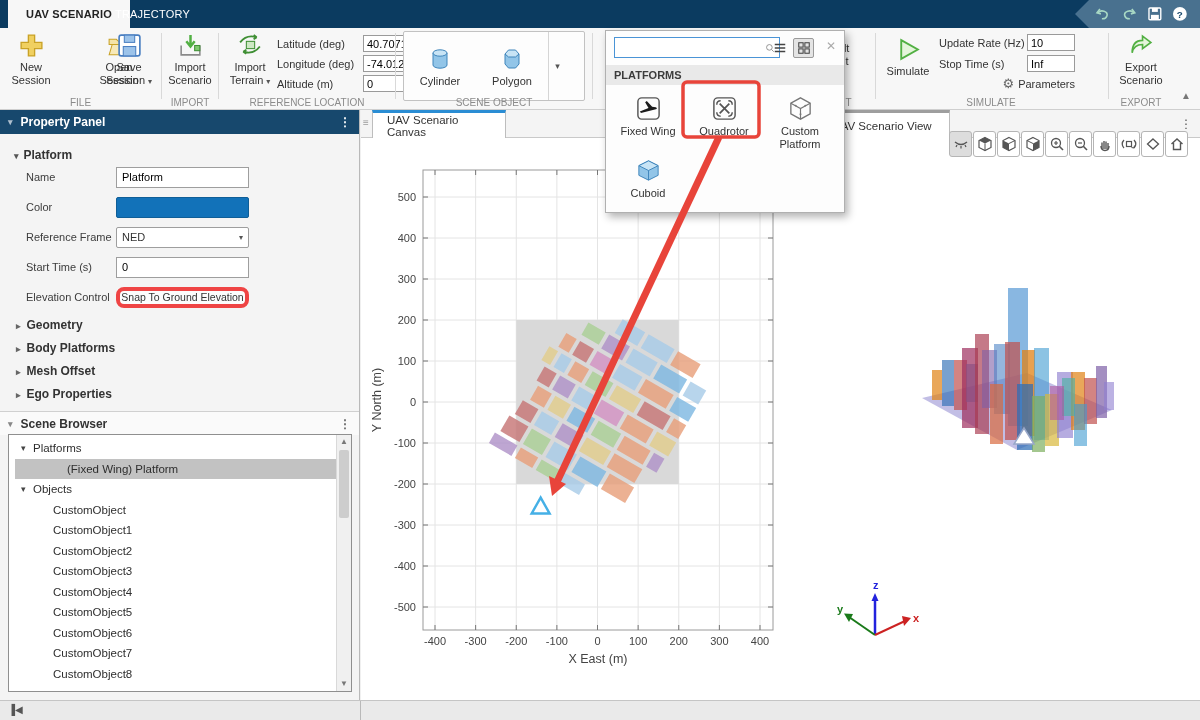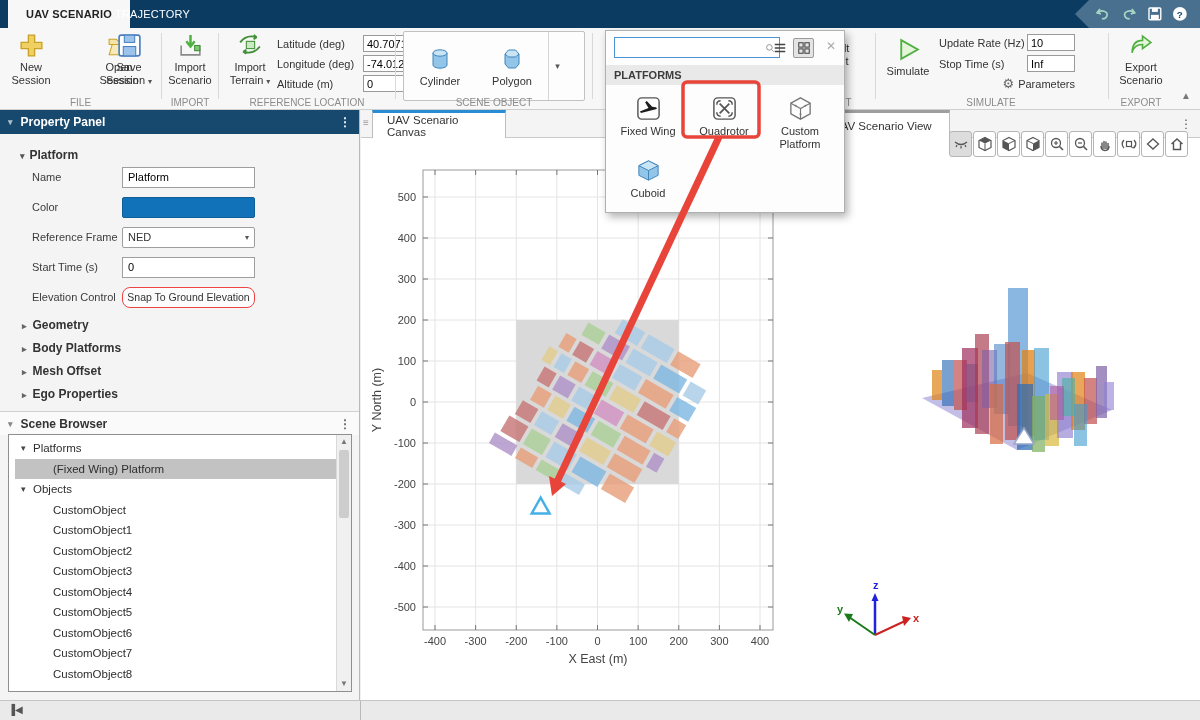--- a/index.html
+++ b/index.html
@@ -34,30 +34,30 @@
   .gitem svg { width:28px; height:28px; margin-bottom:2px; }
   #gallery-caret { width:18px; border-left:1px solid #d5d5d5; display:flex; align-items:center; justify-content:center; color:#555; font-size:9px; }
   #ribbon-collapse { position:absolute; right:6px; bottom:6px; width:16px; height:12px; color:#777; font-size:10px; text-align:center; line-height:10px; }
 
   
   #leftpanel { position:absolute; left:0; top:110px; width:360px; height:590px; background:#f4f4f4; border-right:1px solid #b9b9b9; }
   .phead { height:24px; display:flex; align-items:center; padding:0 8px; }
   .phead.focus { background:#17486d; color:#fff; font-weight:bold; }
   .phead .tri { margin-right:8px; font-size:9px; }
   .phead .dots { margin-left:auto; font-size:12px; }
-  #prop-body { padding:8px 0 0 10px; }
+  #prop-body { padding:8px 0 0 4px; }
   .grouphdr { font-weight:bold; font-size:12px; color:#333; margin:6px 0 4px 10px; }
   .grouphdr .tri { color:#555; font-size:9px; margin-right:5px; }
   .prow { display:flex; align-items:center; margin:0 0 8px 22px; height:22px; }
   .prow > label { flex:0 0 90px; font-size:11px; color:#3c3c3c; }
   .pinput { width:133px; height:21px; border:1px solid #9e9e9e; background:#fff; font-size:11px; padding:0 5px; font-family:"Liberation Sans",sans-serif; }
   #color-swatch { width:133px; height:21px; border:1px solid #0f5e97; border-radius:2px; cursor:pointer; }
   #refframe { width:133px; height:21px; border:1px solid #9e9e9e; background:#fff; border-radius:2px; display:flex; align-items:center; padding:0 5px; font-size:11px; }
   #refframe .caret { margin-left:auto; }
-  #elevbtn { width:133px; height:21px; border:1px solid #ef4444; background:#fcfcfc; border-radius:8px; font-size:10.5px; display:flex; align-items:center; justify-content:center; white-space:nowrap; }
+  #elevbtn { width:133px; height:21px; border:4px solid #ef4444; background:#fcfcfc; border-radius:8px; font-size:10.5px; display:flex; align-items:center; justify-content:center; white-space:nowrap; }
   .collapsed-sec { font-weight:bold; font-size:12px; color:#333; margin:0 0 9px 12px; }
   .collapsed-sec .tri { color:#666; font-size:9px; margin-right:6px; }
   #scenebrowser-hdr { margin-top:10px; border-top:1px solid #d0d0d0; background:#fafafa; color:#333; font-weight:bold; }
   #tree { position:absolute; left:8px; top:324px; width:344px; height:258px; background:#fff; border:1px solid #8f8f8f; overflow:hidden; }
   .trow { height:20.5px; display:flex; align-items:center; font-size:11.5px; color:#2e2e2e; white-space:nowrap; }
   .trow .tri { width:12px; font-size:9px; color:#444; }
   .trow.sel { background:#c2c2c2; }
   #tree-scroll { position:absolute; right:0; top:0; width:15px; height:100%; background:#f0f0f0; border-left:1px solid #d9d9d9; }
   .sarrow { height:14px; text-align:center; font-size:8px; color:#777; line-height:14px; }
   #sthumb { position:absolute; left:2px; right:2px; top:15px; height:68px; background:#cdcdcd; border-radius:2px; }
@@ -316,21 +316,21 @@
       <span class="tri" style="color:#888;">▾</span>
       <span>Scene Browser</span>
       <span class="dots" style="color:#666;">⋮</span>
     </div>
     <div id="tree">
       <div id="tree-rows" style="padding:3px 0 0 6px;">
           <div class="trow" style="padding-left: 6px;">
             <span class="tri">▾</span>
             <span>Platforms</span>
           </div>
-          <div class="trow sel" style="padding-left: 38px;">
+          <div class="trow sel" style="padding-left: 52px;">
             <span>(Fixed Wing) Platform</span>
           </div>
           <div class="trow" style="padding-left: 6px;">
             <span class="tri">▾</span>
             <span>Objects</span>
           </div>
           <div class="trow" style="padding-left: 38px;">
             <span>CustomObject</span>
           </div>
           <div class="trow" style="padding-left: 38px;">

